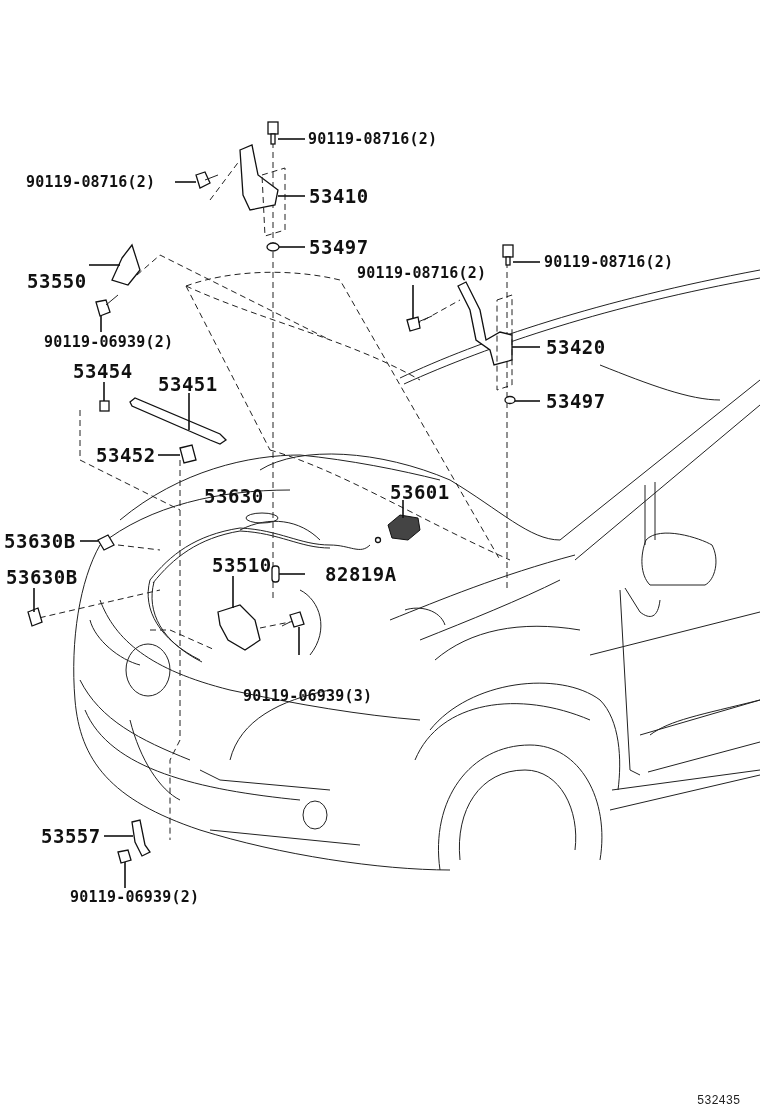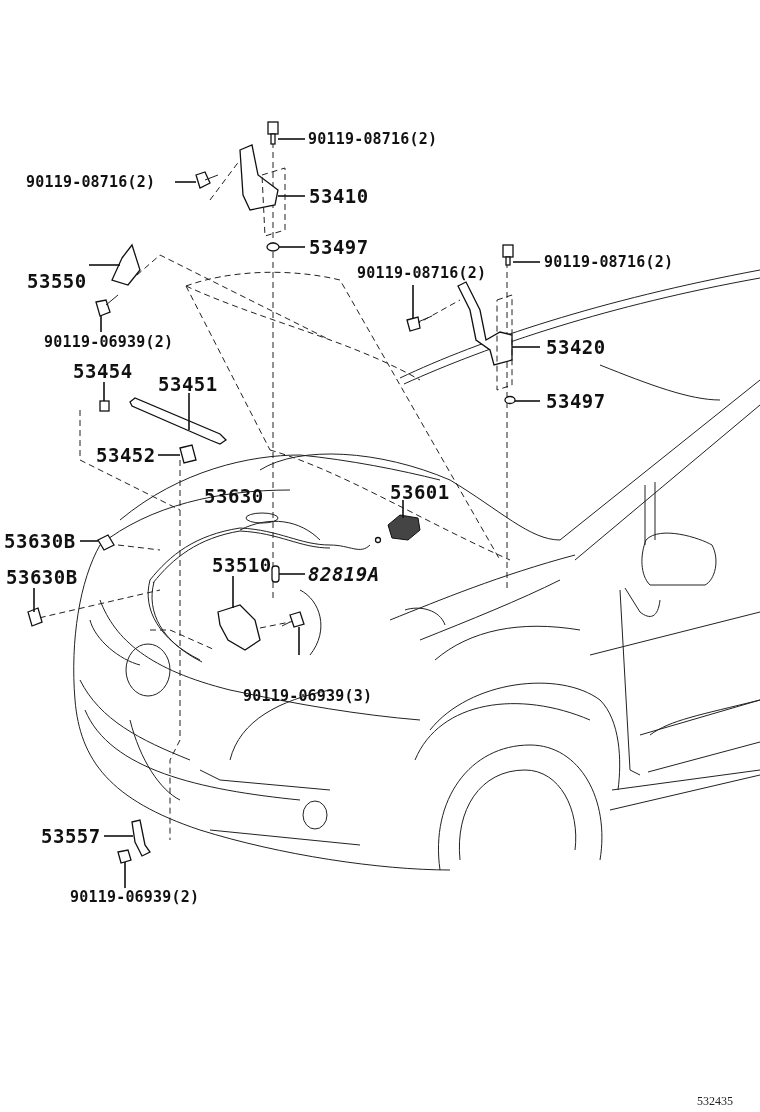--- a/index.html
+++ b/index.html
@@ -10,21 +10,21 @@
     font-family: "DejaVu Sans Mono", monospace;
     font-weight: bold;
     color: #111111;
     white-space: nowrap;
     line-height: 1;
   }
   .big { font-size: 19px; letter-spacing: 0.5px; }
   .sm  { font-size: 15px; letter-spacing: 0.2px; }
   .fig {
     position: absolute;
-    font-family: Liberation Serif, serif;
+    font-family: Liberation Mono, monospace;
     font-size: 12px;
     color: #222222;
   }
   svg .o  { fill: none; stroke: #222; stroke-width: 1; }
   svg .d  { fill: none; stroke: #222; stroke-width: 1; stroke-dasharray: 6 4; }
   svg .ld { fill: none; stroke: #111; stroke-width: 1.6; }
   svg .p  { fill: #fff; stroke: #111; stroke-width: 1.3; }
   svg .pf { fill: #444; stroke: #111; stroke-width: 1; }
 </style>
 </head>
@@ -199,18 +199,18 @@
 <div class="lbl big" style="left:546px; top:338px;">53420</div>
 <div class="lbl big" style="left:546px; top:392px;">53497</div>
 <div class="lbl big" style="left:73px;  top:362px;">53454</div>
 <div class="lbl big" style="left:158px; top:375px;text-align:center;">53451</div>
 <div class="lbl big" style="left:96px;  top:446px;">53452</div>
 <div class="lbl big" style="left:204px; top:487px;">53630</div>
 <div class="lbl big" style="left:390px; top:483px;">53601</div>
 <div class="lbl big" style="left:4px;   top:532px;">53630B</div>
 <div class="lbl big" style="left:6px;   top:568px;">53630B</div>
 <div class="lbl big" style="left:204px; top:556px;margin-left:8px;">53510</div>
-<div class="lbl big" style="left:308px; top:565px;font-style:italic;">82819A</div>
+<div class="lbl big" style="left:325px; top:565px;">82819A</div>
 <div class="lbl sm" style="left:243px; top:689px;">90119-06939(3)</div>
 <div class="lbl big" style="left:41px;  top:827px;">53557</div>
 <div class="lbl sm" style="left:70px;  top:890px;">90119-06939(2)</div>
 
 <div class="fig" style="left:697px; top:1094px;">532435</div>
 
 </body></html>

